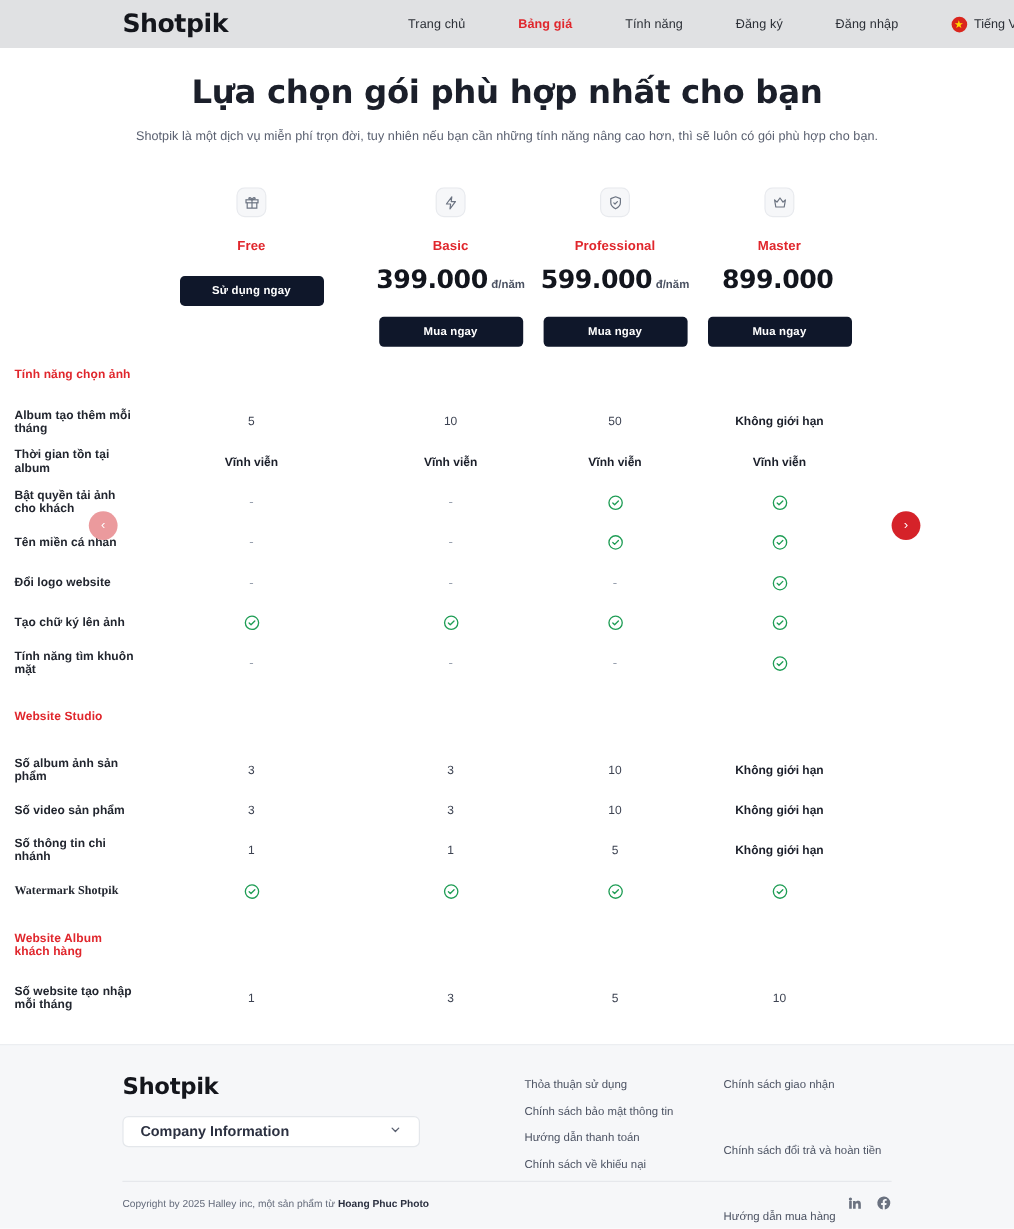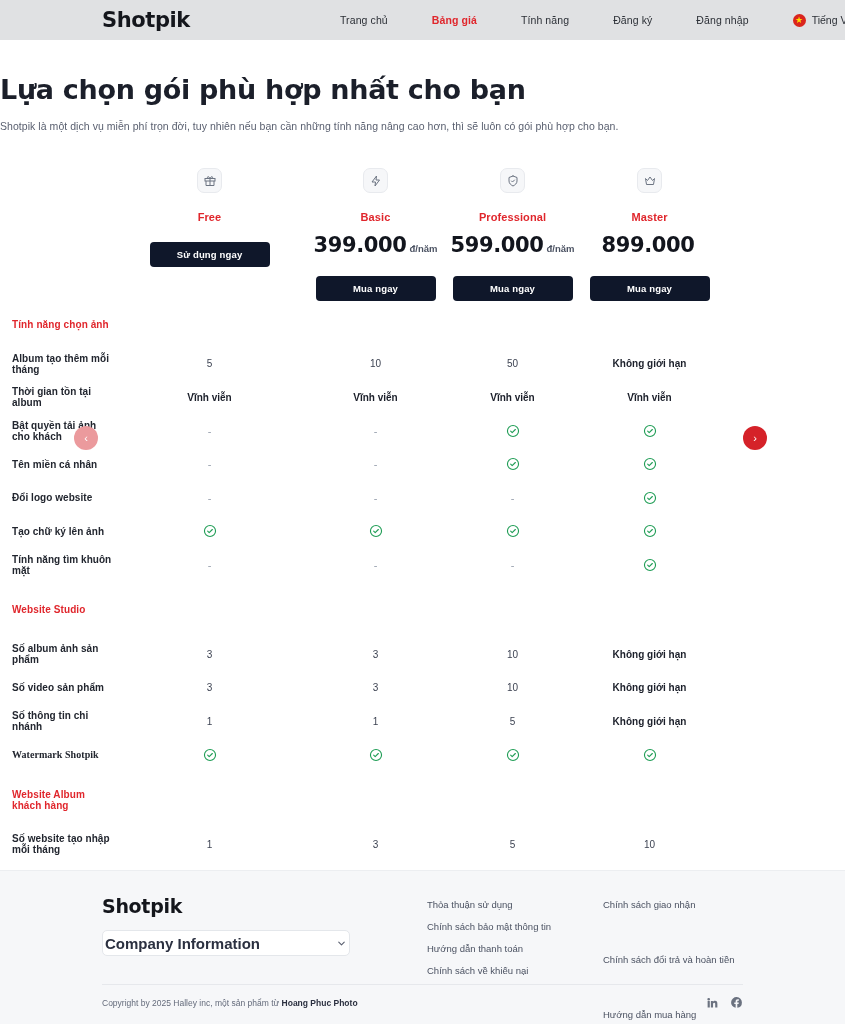--- a/index.html
+++ b/index.html
@@ -58,21 +58,21 @@
     white-space: nowrap;
   }
   .flag-icon {
     width: 13px; height: 13px; border-radius: 50%;
     background: #da251d;
     display: inline-flex; align-items: center; justify-content: center;
     color: #ffdd00; font-size: 9px; line-height: 1;
   }
 
   
-  .hero { padding-top: 34px; }
+  .hero { text-align: center; padding-top: 22px; }
   .hero h1 {
     font-size: 27px;
     font-weight: 700;
     color: #1b1f2a;
     letter-spacing: -0.3px;
     font-family: "DejaVu Sans", sans-serif;
   }
   .hero p {
     margin-top: 15px;
     font-size: 10.5px;
@@ -215,32 +215,32 @@
   .foot-select {
     margin-top: 13px;
     width: 248px;
     height: 26px;
     background: #ffffff;
     border: 1px solid #e4e7eb;
     border-radius: 5px;
     display: flex;
     align-items: center;
     justify-content: space-between;
-    padding: 0 2px;
-    font-size: 15px;
+    padding: 0 14px;
+    font-size: 12px;
     color: #2b3040;
     font-weight: 600;
     cursor: pointer;
   }
   .foot-col {
     display: flex;
     flex-direction: column;
     gap: 11px;
   }
-  .foot-col-1 { position: absolute; left: 427px; top: 28px; }
+  .foot-col-1 { position: absolute; left: 437px; top: 28px; }
   .foot-col-2 { position: absolute; left: 603px; top: 28px; gap: 44px; }
   .foot-link {
     font-size: 9.5px;
     color: #4b5262;
     cursor: pointer;
     white-space: nowrap;
   }
   .foot-bottom {
     position: absolute;
     left: 102px; right: 102px; bottom: 15px;

